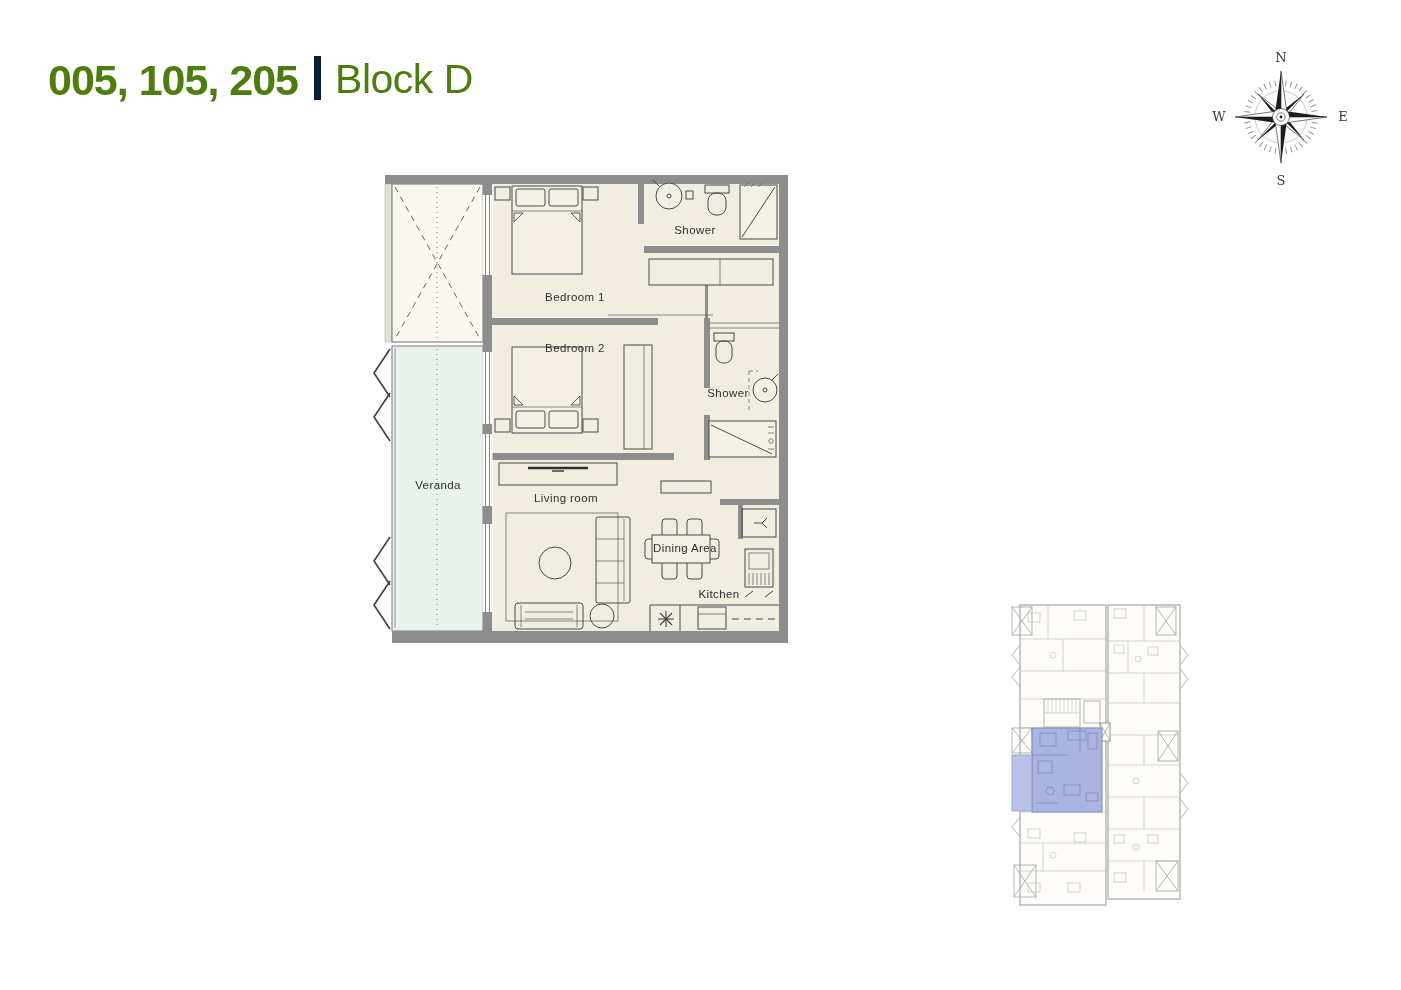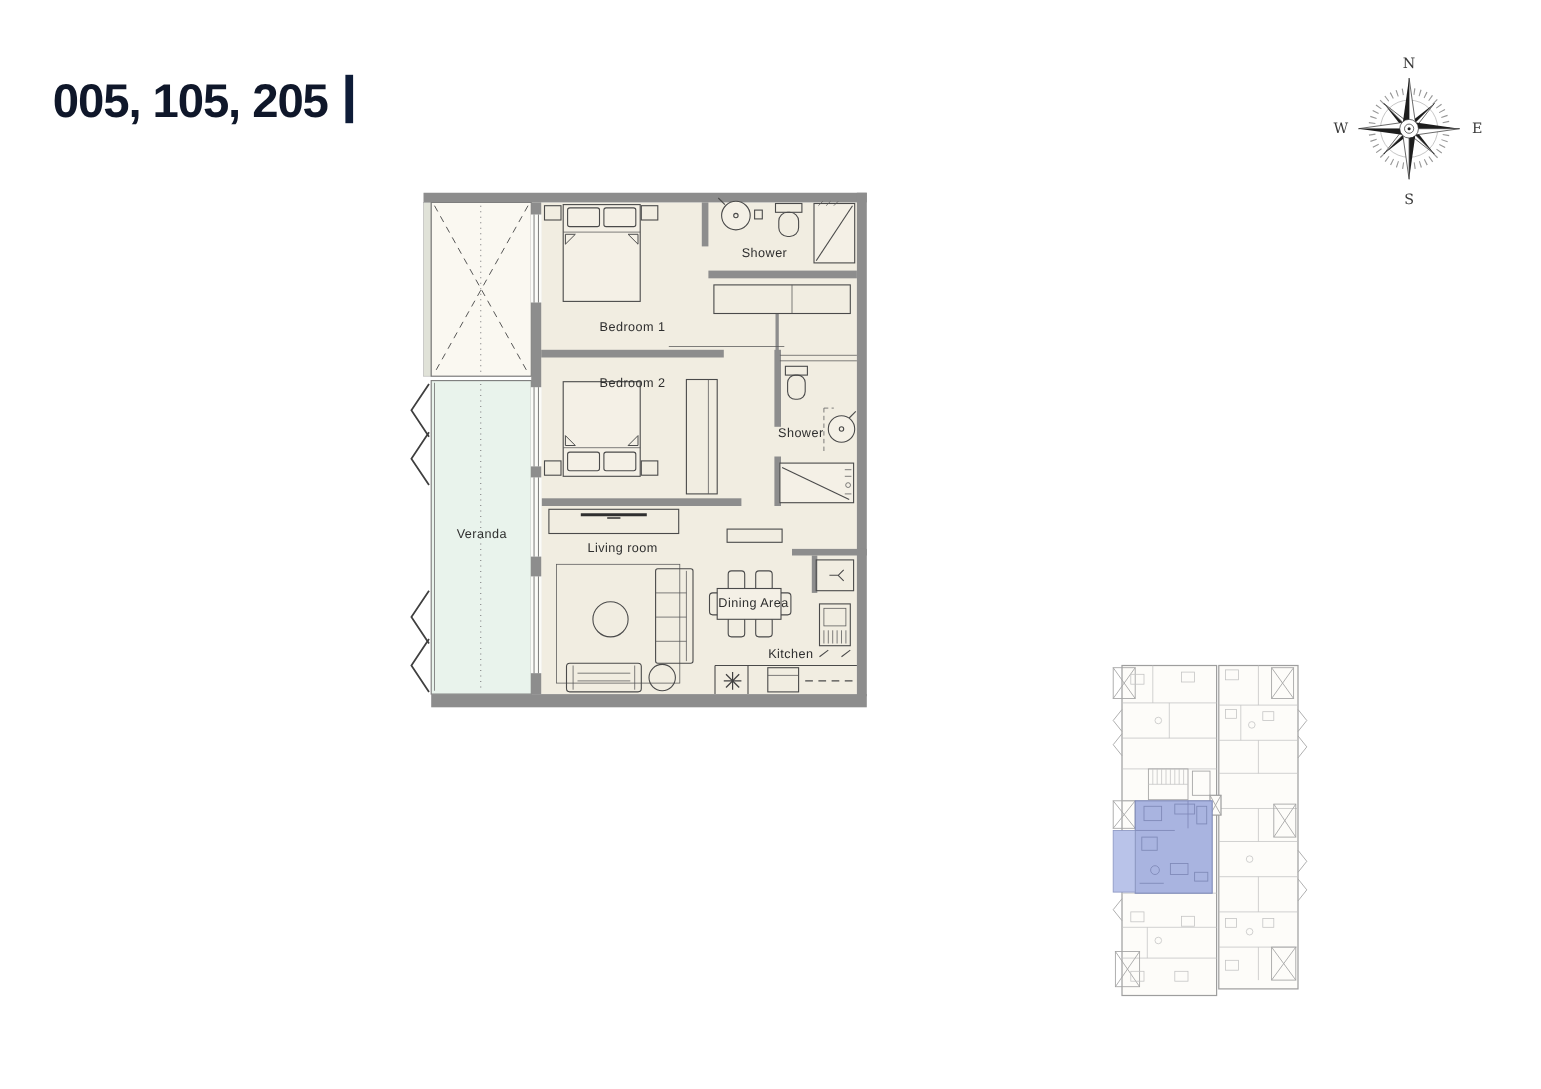--- a/index.html
+++ b/index.html
@@ -1,19 +1,19 @@
 <!DOCTYPE html>
 <html><head>
 <meta charset="utf-8">
 <style>
   html,body{margin:0;padding:0;}
   body{width:1401px;height:990px;background:#ffffff;position:relative;overflow:hidden;
        font-family:"Liberation Sans",sans-serif;}
   
-  .title{position:absolute;left:48px;top:68px;display:flex;color:#0f172a;}
+  .title{position:absolute;left:48px;top:56px;display:flex;color:#4d7c0f;}
   .title .nums{font-size:43px;font-weight:800;letter-spacing:-1px;}
   .title .bar{width:7px;height:44px;background:#0e1c38;margin:0 14px 0 16px;}
   .title .blk{font-size:41px;font-weight:400;letter-spacing:-0.5px;}
   
   .compass{position:absolute;left:1206px;top:44px;}
   .plan{position:absolute;left:368px;top:175px;}
   .keyplan{position:absolute;left:1008px;top:603px;}
   
   .wall{fill:#8d8d8d;stroke:none;}
   .floor{fill:#f1ede1;stroke:none;}
@@ -38,20 +38,21 @@
   .kp{fill:none;stroke:#a5a5a5;stroke-width:0.8;}
   .kpl{fill:none;stroke:#c3c3c3;stroke-width:0.7;}
   .kpb{fill:none;stroke:#7f8ab8;stroke-width:0.8;}
 </style>
 </head>
 <body>
 
 <div class="title">
   <span class="nums">005, 105, 205</span>
   <span class="bar"></span>
+  <span class="blk">Block D</span>
 </div>
 
 <svg class="compass" width="150" height="150" viewBox="0 0 150 150">
   <circle class="ctick" cx="75" cy="73" r="34"></circle>
   <circle class="ccirc" cx="75" cy="73" r="26"></circle>
 
   <g>
     <polygon class="cdark" points="98,50 75,68 75,73"></polygon>
     <polygon class="cwhite" points="98,50 80,73 75,73"></polygon>
     <polygon class="cdark" points="98,96 80,73 75,73"></polygon>

